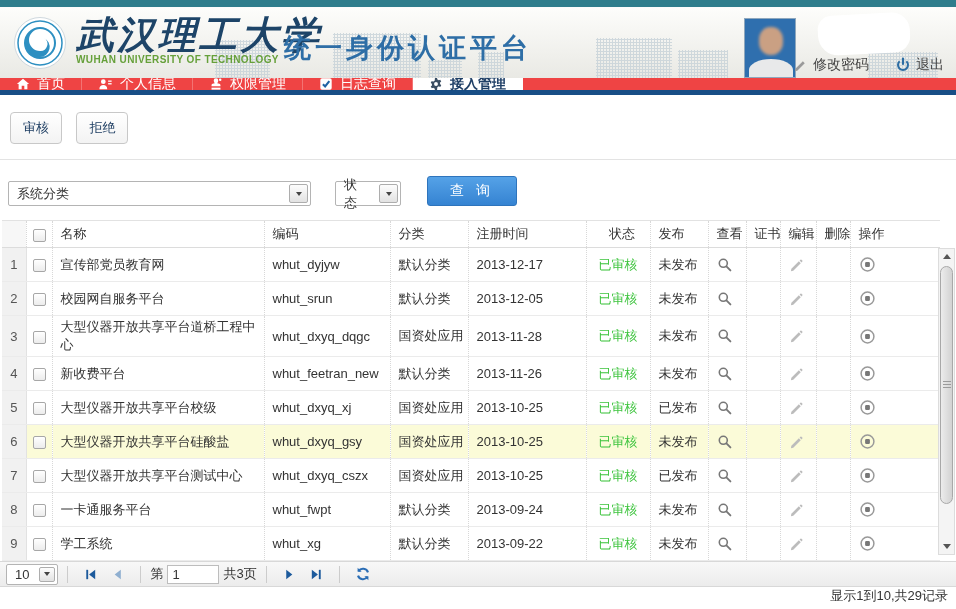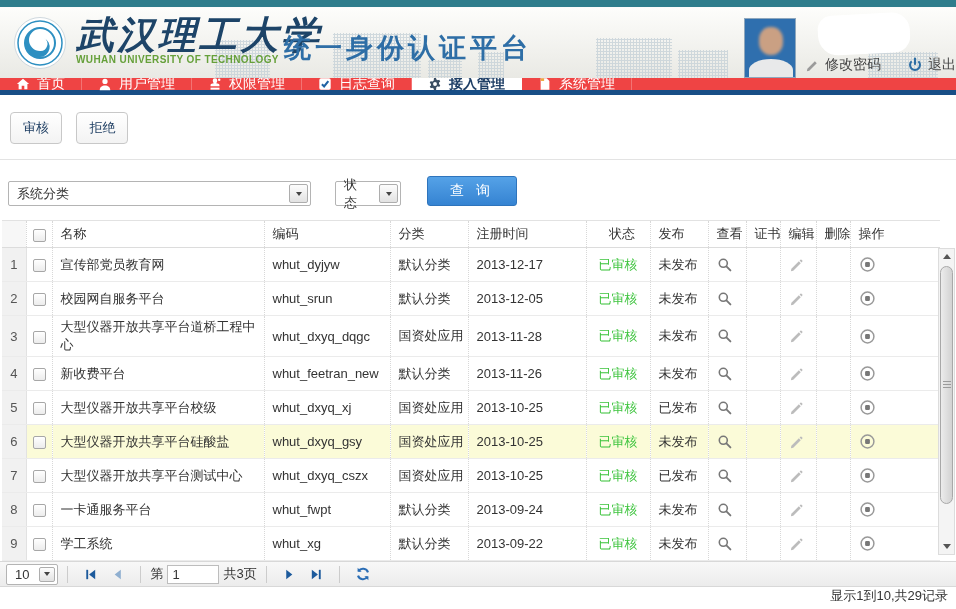--- a/index.html
+++ b/index.html
@@ -23,21 +23,21 @@
   .portal-title { position:absolute; left:284px; top:22px; font-size:27px;
     font-weight:bold; color:#2e6ea6; letter-spacing:4px; }
   .avatar { position:absolute; left:744px; top:10px; width:52px; height:60px;
     background:#2f6fae; border:1px solid #8ea7bd; overflow:hidden; }
   .avatar .head { position:absolute; left:14px; top:8px; width:24px; height:28px;
     border-radius:45%; background:#caa083; filter:blur(1.5px); }
   .avatar .shirt { position:absolute; left:4px; bottom:-4px; width:44px; height:22px;
     border-radius:50% 50% 0 0; background:#e8e9ea; }
   .blob { position:absolute; left:818px; top:6px; width:92px; height:40px;
     background:#fff; border-radius:14px 18px 16px 20px; transform:rotate(-3deg); }
-  .hdr-links { position:absolute; right:0; top:48px; display:flex;
+  .hdr-links { position:absolute; right:12px; top:48px; display:flex;
     align-items:center; gap:6px; font-size:14px; color:#444; }
   .hdr-link { display:flex; align-items:center; gap:5px; cursor:pointer; }
   .hdr-gap { width:14px; }
 
   
   .nav { display:flex; height:17px; background:#ef4444;
     border-bottom:5px solid #184e86; }
   .nav-tab { display:flex; align-items:center; gap:7px; padding:0 16px;
     color:#fff; font-size:14px; border-right:1px solid rgba(255,255,255,.25);
     cursor:pointer; white-space:nowrap; }
@@ -176,25 +176,27 @@
   <div class="nav-tab">
     <span class="cell-icon">
       <svg width="14" height="14" viewBox="0 0 16 16">
           <path d="M8 2l7 6h-2v6H9.5v-4h-3v4H3V8H1z" fill="#fff"></path>
         </svg>
     </span>
     <span>首页</span>
   </div>
   <div class="nav-tab">
     <span class="cell-icon">
-      <svg width="14" height="14" viewBox="0 0 16 16">
-        <path d="M8 8a3 3 0 1 0 0-6 3 3 0 0 0 0 6zM2 15c0-3.6 2.6-5.4 6-5.4s6 1.8 6 5.4z" fill="#fff"></path>
-      </svg>
-    </span>
-    <span>用户管理</span>
+      <svg width="15" height="14" viewBox="0 0 16 16">
+        <path d="M5.5 8a2.7 2.7 0 1 0 0-5.4A2.7 2.7 0 0 0 5.5 8zM1 14c0-3.2 2.1-4.8 4.5-4.8S10 10.8 10 14z" fill="#fff"></path>
+        <rect x="11" y="4" width="4" height="1.5" fill="#fff"></rect>
+          <rect x="11" y="7" width="4" height="1.5" fill="#fff"></rect>
+      </svg>
+    </span>
+    <span>个人信息</span>
   </div>
   <div class="nav-tab">
     <span class="cell-icon">
       <svg width="14" height="14" viewBox="0 0 16 16">
         <path d="M8 1.5A2.6 2.6 0 0 0 5.4 4.1c0 1.3.9 2.1.9 3.2H5c-1.1 0-2.1.9-2.1 2.1v1.2h10.2V9.4c0-1.2-1-2.1-2.1-2.1H9.7c0-1.1.9-1.9.9-3.2A2.6 2.6 0 0 0 8 1.5z" fill="#fff"></path>
         <rect x="2.9" y="12.2" width="10.2" height="2.2" fill="#fff"></rect>
         <circle cx="12.8" cy="3.2" r="1.4" fill="#fff"></circle>
       </svg>
     </span>
     <span>权限管理</span>
@@ -208,29 +210,20 @@
     </span>
     <span>日志查询</span>
   </div>
   <div class="nav-tab active">
     <span class="cell-icon">
       <svg width="14" height="14" viewBox="0 0 16 16">
         <path fill-rule="evenodd" d="M6.8 1h2.4l.3 1.8a5.3 5.3 0 0 1 1.6.9l1.7-.6 1.2 2-1.4 1.2a5.4 5.4 0 0 1 0 1.8l1.4 1.2-1.2 2-1.7-.6a5.3 5.3 0 0 1-1.6.9L9.2 15H6.8l-.3-1.8a5.3 5.3 0 0 1-1.6-.9l-1.7.6-1.2-2 1.4-1.2a5.4 5.4 0 0 1 0-1.8L2 6.7l1.2-2 1.7.6a5.3 5.3 0 0 1 1.6-.9zM8 10.2a2.2 2.2 0 1 0 0-4.4 2.2 2.2 0 0 0 0 4.4z" fill="#3a4d61"></path>
       </svg>
     </span>
     <span>接入管理</span>
-  </div>
-  <div class="nav-tab">
-    <span class="cell-icon">
-      <svg width="14" height="14" viewBox="0 0 16 16">
-        <path d="M3 1.5h7l3 3v10H3z" fill="#fff"></path>
-        <path d="M3 1.5h4v3H3z" fill="#eda940"></path>
-      </svg>
-    </span>
-    <span>系统管理</span>
   </div>
   <div class="nav-fill"></div>
 </div>
 
 <div class="toolbar">
   <span class="btn">审核</span>
   <span class="btn">拒绝</span>
 </div>
 <div class="divider"></div>
 

